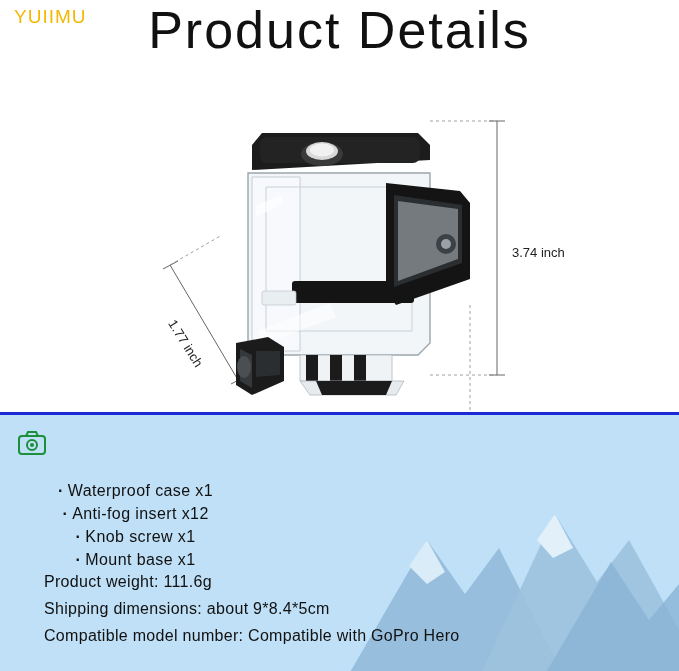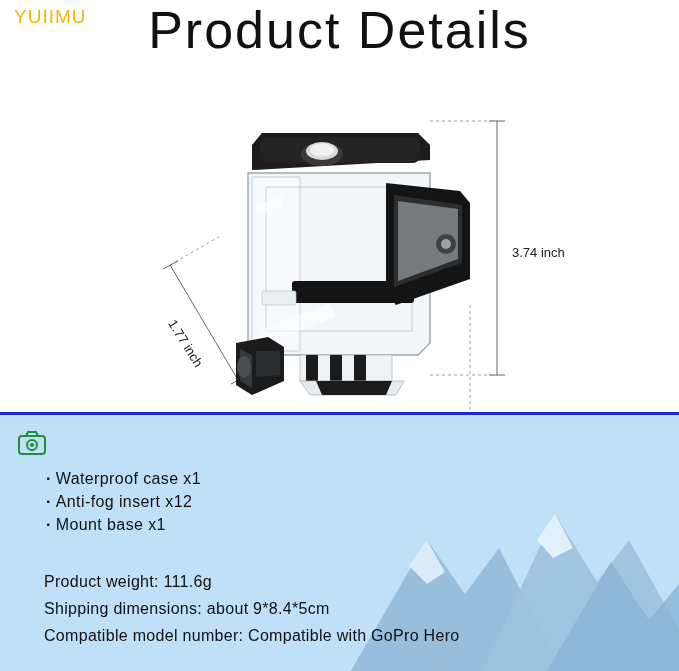--- a/index.html
+++ b/index.html
@@ -101,21 +101,21 @@
     color: #111;
     margin: 0 0 5px 0;
     padding: 0;
     letter-spacing: 0.4px;
   }
   .bullets li::before {
     content: "·";
     margin-right: 4px;
     font-weight: bold;
   }
-  ul.bullets { margin:0; padding:0; }
+  ul.bullets { margin:12px; padding:0;text-align:center; }
 
   .info-lines {
     position: absolute;
     left: 44px;
     top: 158px;
   }
   .info-lines div {
     font-size: 16px;
     color: #111;
     margin-bottom: 9px;
@@ -213,20 +213,21 @@
       <rect x="1" y="5" width="26" height="18" rx="3" fill="none" stroke="#1b8f3a" stroke-width="2"></rect>
       <path d="M8,5 L10,1 L18,1 L20,5 Z" fill="none" stroke="#1b8f3a" stroke-width="2"></path>
       <circle cx="14" cy="14" r="5" fill="none" stroke="#1b8f3a" stroke-width="2"></circle>
       <circle cx="14" cy="14" r="2" fill="#1b8f3a"></circle>
     </svg>
   </div>
 
   <ul class="bullets">
     <li>Waterproof case  x1</li>
     <li>Anti-fog insert  x12</li>
+    <li>Knob  screw  x1</li>
     <li>Mount base  x1</li>
   </ul>
 
   <div class="info-lines">
     <div>Product  weight:  111.6g</div>
     <div>Shipping  dimensions:  about  9*8.4*5cm</div>
     <div>Compatible  model number:  Compatible  with  GoPro Hero</div>
   </div>
 </div>
 

